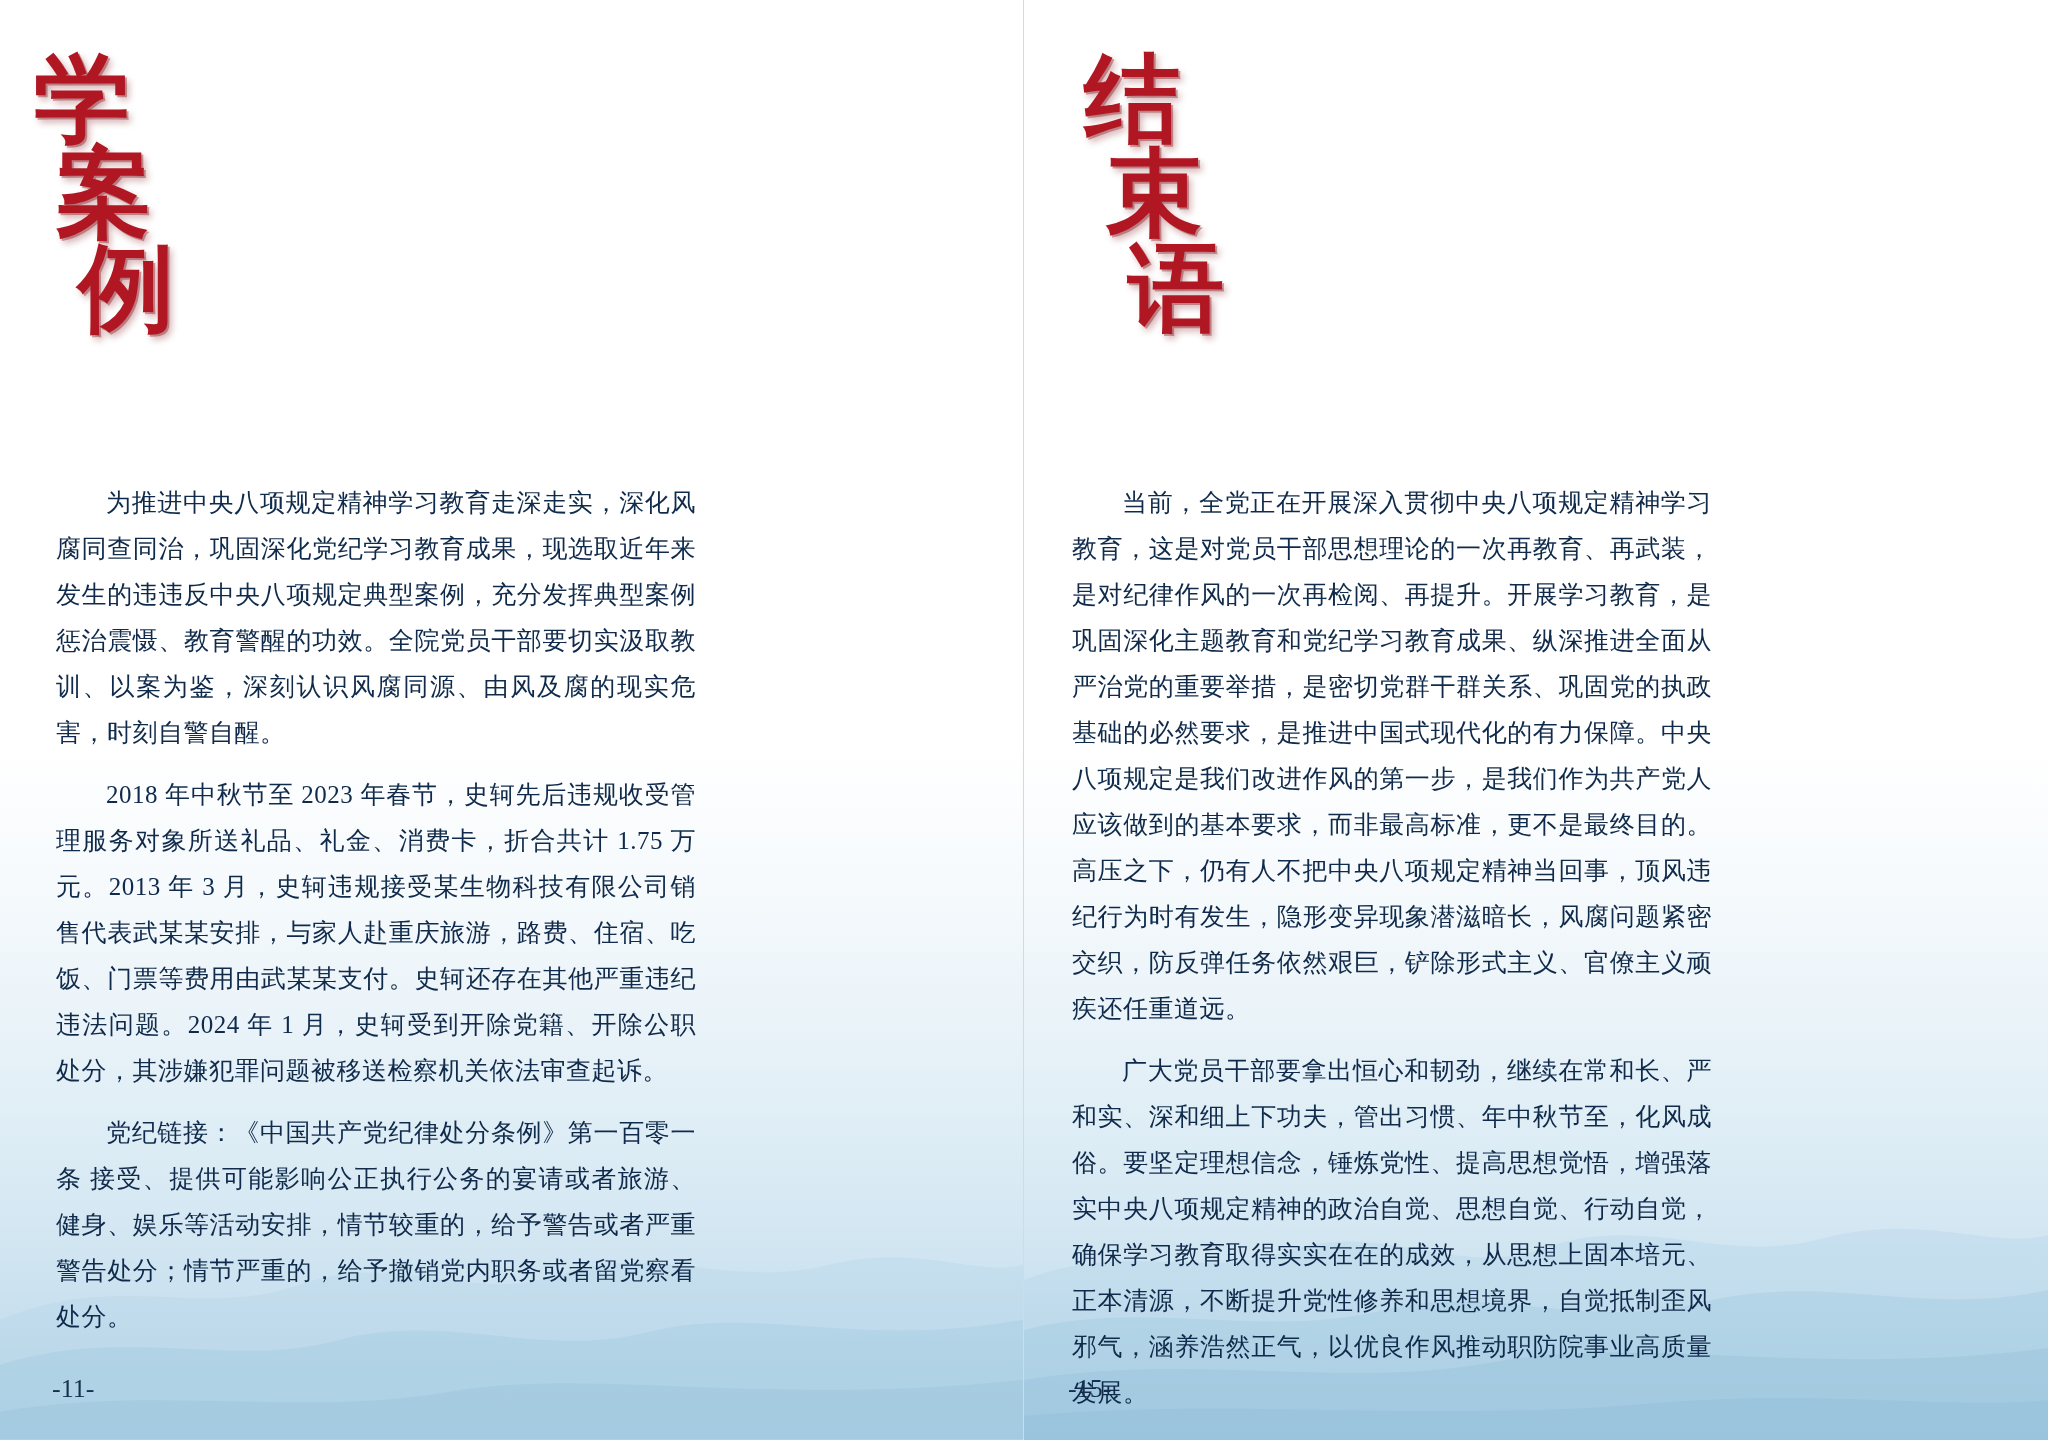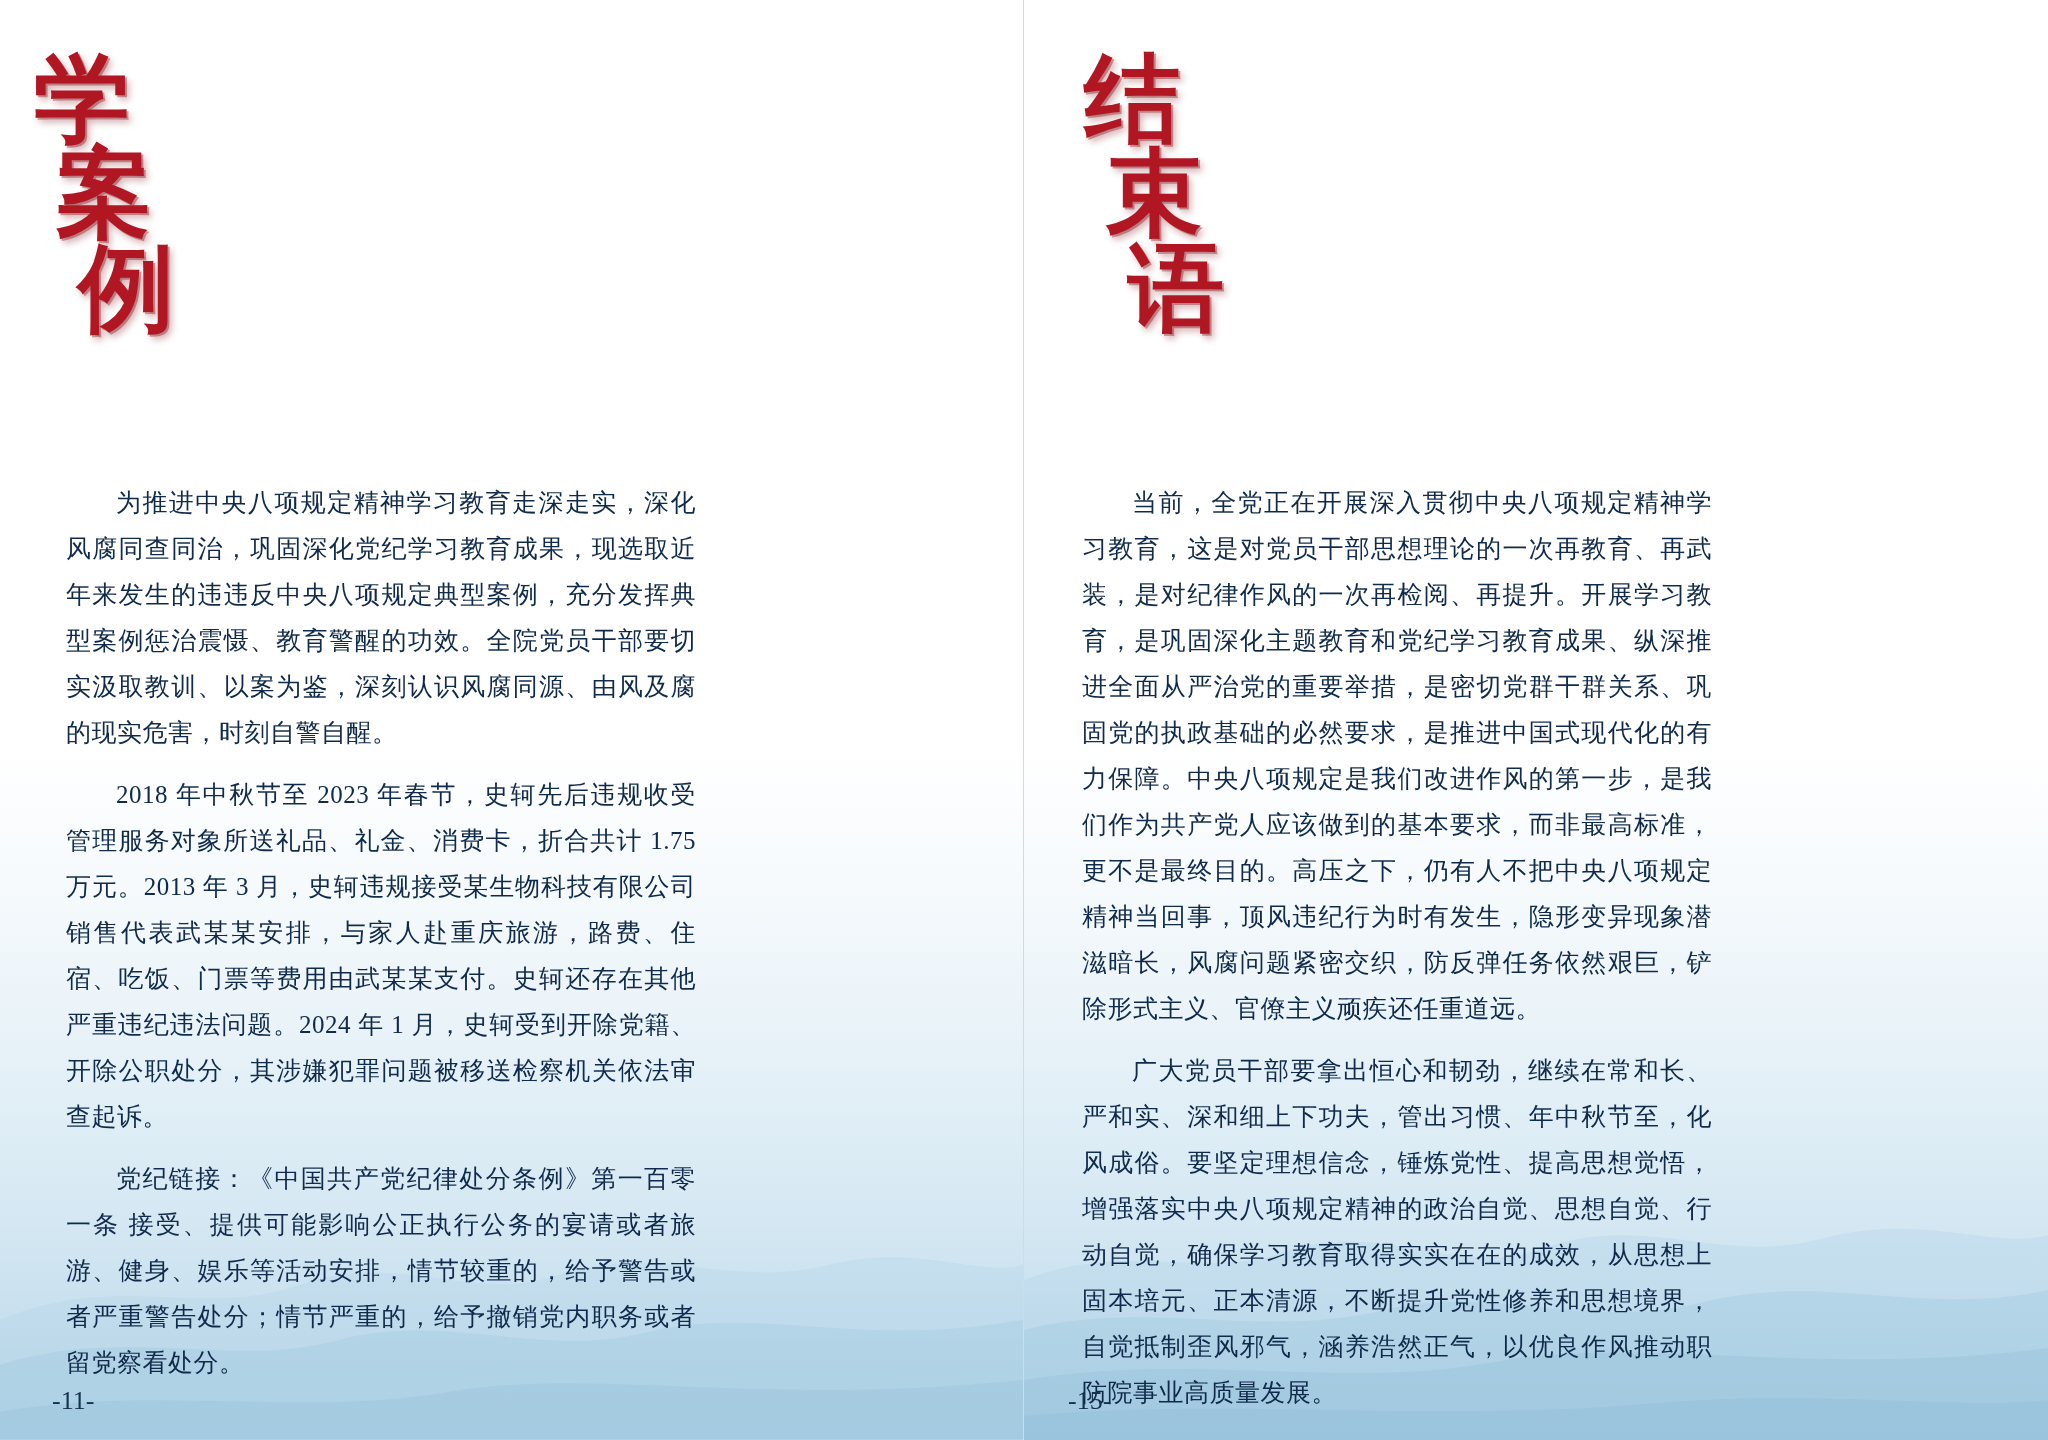--- a/index.html
+++ b/index.html
@@ -82,39 +82,39 @@
   .body-col {
     position: absolute;
     top: 480px;
     width: 640px;
     z-index: 4;
   }
   .left .body-col { left: 56px; }
   .right .body-col { left: 872px; width: 640px; }
 
   p.para {
-    margin: 0 0 16px 10px;
+    margin: 0 0 16px 0;
     font-family: "Liberation Serif", "DejaVu Serif", serif;
     font-size: 25px;
     line-height: 46px;
     color: #0f2a4a;
     text-align: justify;
     text-indent: 2em;
     letter-spacing: 0.5px;
   }
   p.para.case-title {
     color: #d01616;
     font-weight: bold;
     margin-bottom: 14px;
   }
 
   
   .folio {
     position: absolute;
-    bottom: 24px;
+    bottom: 36px;
     font-family: "Liberation Serif", "DejaVu Serif", serif;
     font-size: 26px;
     color: #16314f;
     z-index: 5;
   }
   .left .folio { left: 52px; }
   .right .folio { left: 868px; }
 </style>
 </head>
 <body>

